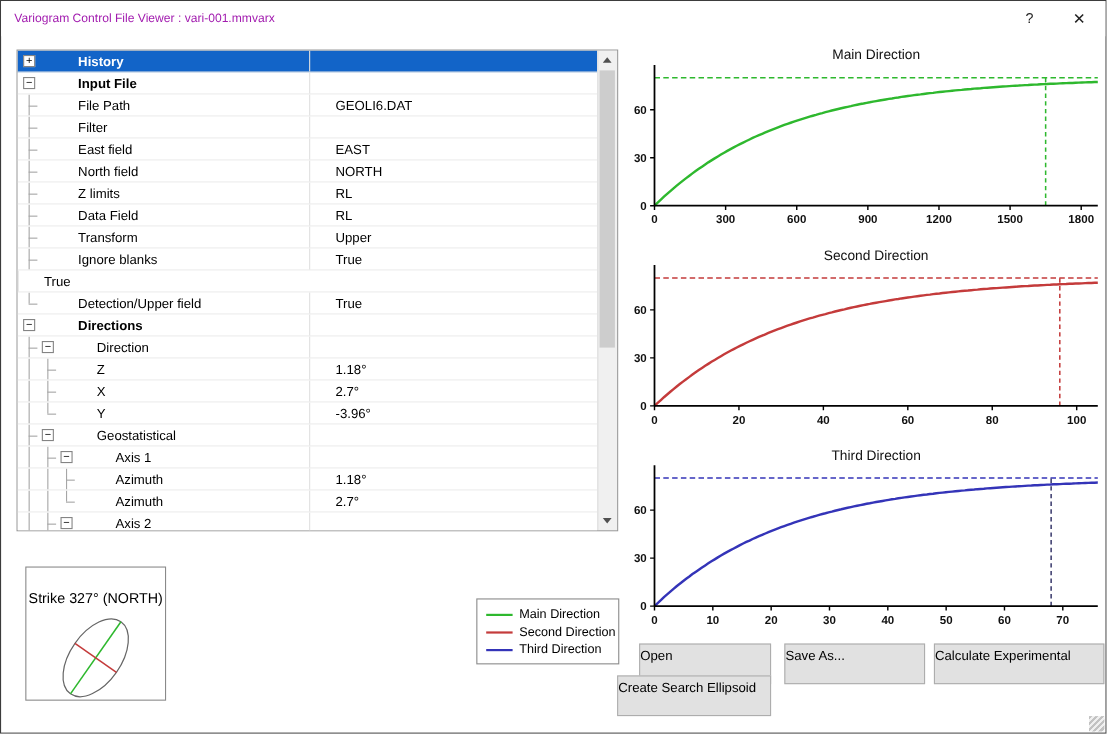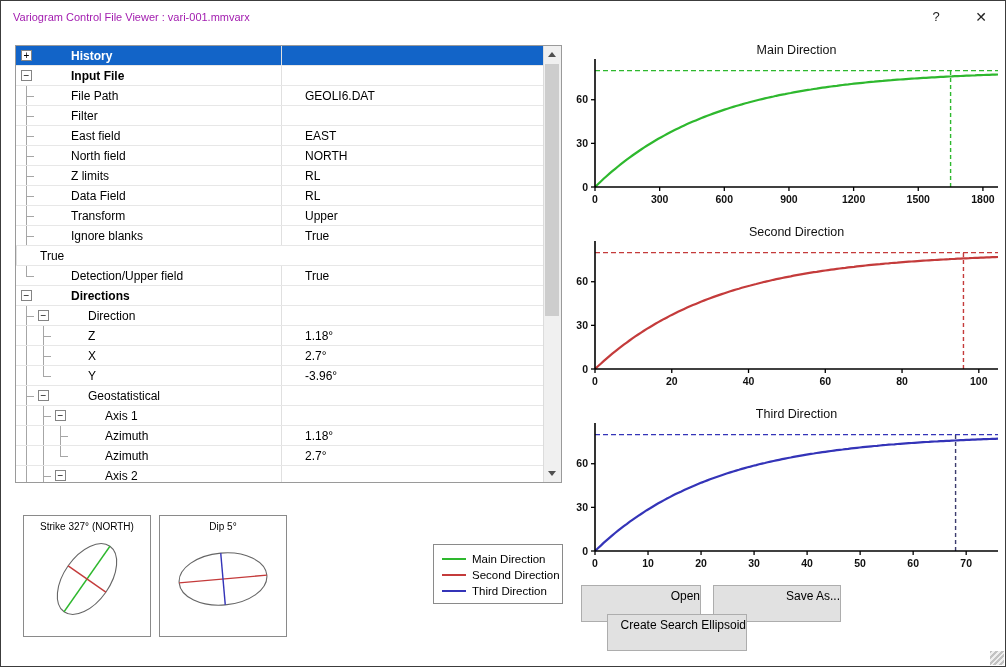--- a/index.html
+++ b/index.html
@@ -28,37 +28,37 @@
   
   .scrollbar{width:17px;background:#f0f0f0;border-left:1px solid #dcdcdc;position:relative;}
   .sb-arrow{position:absolute;left:0;width:16px;height:17px;display:flex;align-items:center;justify-content:center;}
   .sb-up{top:0;}
   .sb-down{bottom:0;}
   .tri-up{width:0;height:0;border-left:4px solid transparent;border-right:4px solid transparent;border-bottom:5px solid #505050;}
   .tri-down{width:0;height:0;border-left:4px solid transparent;border-right:4px solid transparent;border-top:5px solid #505050;}
   .sb-thumb{position:absolute;left:1px;top:18px;width:14px;height:252px;background:#cdcdcd;}
   
   .ellipse-box{position:absolute;top:514px;width:128px;height:122px;border:1px solid #8a8a8a;box-sizing:border-box;background:#fff;text-align:center;}
-  .ellipse-label{font-size:10px;color:#000;margin-top:5px;white-space:nowrap;}
+  .ellipse-label{font-size:13px;color:#000;margin-top:20px;white-space:nowrap;}
   .ellipse-box svg{display:block;margin:0 auto;}
   
   .legend{position:absolute;left:432px;top:543px;width:130px;height:60px;border:1px solid #8a8a8a;box-sizing:border-box;background:#fff;padding:6px 0 0 8px;}
   .legend-item{display:flex;align-items:center;height:16px;}
   .legend-line{display:inline-block;width:24px;height:0;border-top:2px solid #000;margin-right:6px;}
   .legend-label{font-size:11.5px;color:#000;}
   
   .chart{position:absolute;left:566px;width:438px;height:180px;}
   .chart svg{display:block;}
   svg text{font-family:"Liberation Sans",sans-serif;}
   
-  .btn{position:absolute;height:37px;background:#e1e1e1;border:1px solid #adadad;box-sizing:border-box;font-size:12px;font-family:"Liberation Sans",sans-serif;color:#000;text-align:right;line-height:21px;cursor:default;}
+  .btn{position:absolute;height:37px;background:#e1e1e1;border:1px solid #adadad;box-sizing:border-box;font-size:12px;font-family:"Liberation Sans",sans-serif;color:#000;text-align:left;line-height:21px;cursor:default;}
   .btn-open{left:580px;top:584px;width:120px;}
   .btn-saveas{left:712px;top:584px;width:128px;}
   .btn-calc{left:848px;top:584px;width:155px;}
-  .btn-create{left:606px;top:613px;width:140px;}
+  .btn-create{left:560px;top:613px;width:140px;}
   
   .resize-grip{position:absolute;right:1px;bottom:1px;width:14px;height:14px;background:repeating-linear-gradient(135deg,#c2c2c2 0 2px,#efefef 2px 4px);}
 </style>
 </head>
 <body>
 
 <div class="window">
 
   <div class="titlebar">
     <span class="title-text">Variogram Control File Viewer : vari-001.mmvarx</span>
@@ -329,30 +329,20 @@
     </div>
   </div>
 
   <div class="ellipse-box" style="left:22px;">
     <div class="ellipse-label">Strike 327° (NORTH)</div>
     <svg width="124" height="94">
         <g transform="translate(62,47) rotate(-55)">
           <ellipse cx="0" cy="0" rx="40" ry="23" fill="none" stroke="#666" stroke-width="1.1"></ellipse>
           <line x1="-40" x2="40" y1="0" y2="0" stroke="#2eb82e" stroke-width="1.4"></line>
           <line x1="0" x2="0" y1="-23" y2="23" stroke="#c43b3b" stroke-width="1.4"></line>
-        </g>
-      </svg>
-  </div>
-  <div class="ellipse-box" style="left:158px;">
-    <div class="ellipse-label">Dip 5°</div>
-    <svg width="124" height="94">
-        <g transform="translate(62,47) rotate(-5)">
-          <ellipse cx="0" cy="0" rx="44" ry="26" fill="none" stroke="#666" stroke-width="1.1"></ellipse>
-          <line x1="-44" x2="44" y1="0" y2="0" stroke="#c43b3b" stroke-width="1.4"></line>
-          <line x1="0" x2="0" y1="-26" y2="26" stroke="#3434b8" stroke-width="1.4"></line>
         </g>
       </svg>
   </div>
 
   <div class="legend">
     <div class="legend-item">
       <span class="legend-line" style="border-top-color: rgb(46, 184, 46);"></span>
       <span class="legend-label">Main Direction</span>
     </div>
     <div class="legend-item">
@@ -451,16 +441,17 @@
         <text x="21" y="149.5" text-anchor="end" font-size="10.5" font-weight="bold" fill="#111">0</text>
         <line x1="24" x2="28" y1="102.36363636363637" y2="102.36363636363637" stroke="#000" stroke-width="1.3"></line>
         <text x="21" y="105.86363636363637" text-anchor="end" font-size="10.5" font-weight="bold" fill="#111">30</text>
         <line x1="24" x2="28" y1="58.727272727272734" y2="58.727272727272734" stroke="#000" stroke-width="1.3"></line>
         <text x="21" y="62.227272727272734" text-anchor="end" font-size="10.5" font-weight="bold" fill="#111">60</text>
       </svg>
   </div>
 
   <div class="btn btn-open">Open</div>
   <div class="btn btn-saveas">Save As...</div>
+  <div class="btn btn-calc">Calculate Experimental</div>
   <div class="btn btn-create">Create Search Ellipsoid</div>
 
   <div class="resize-grip"></div>
 </div>
 
 </body></html>

